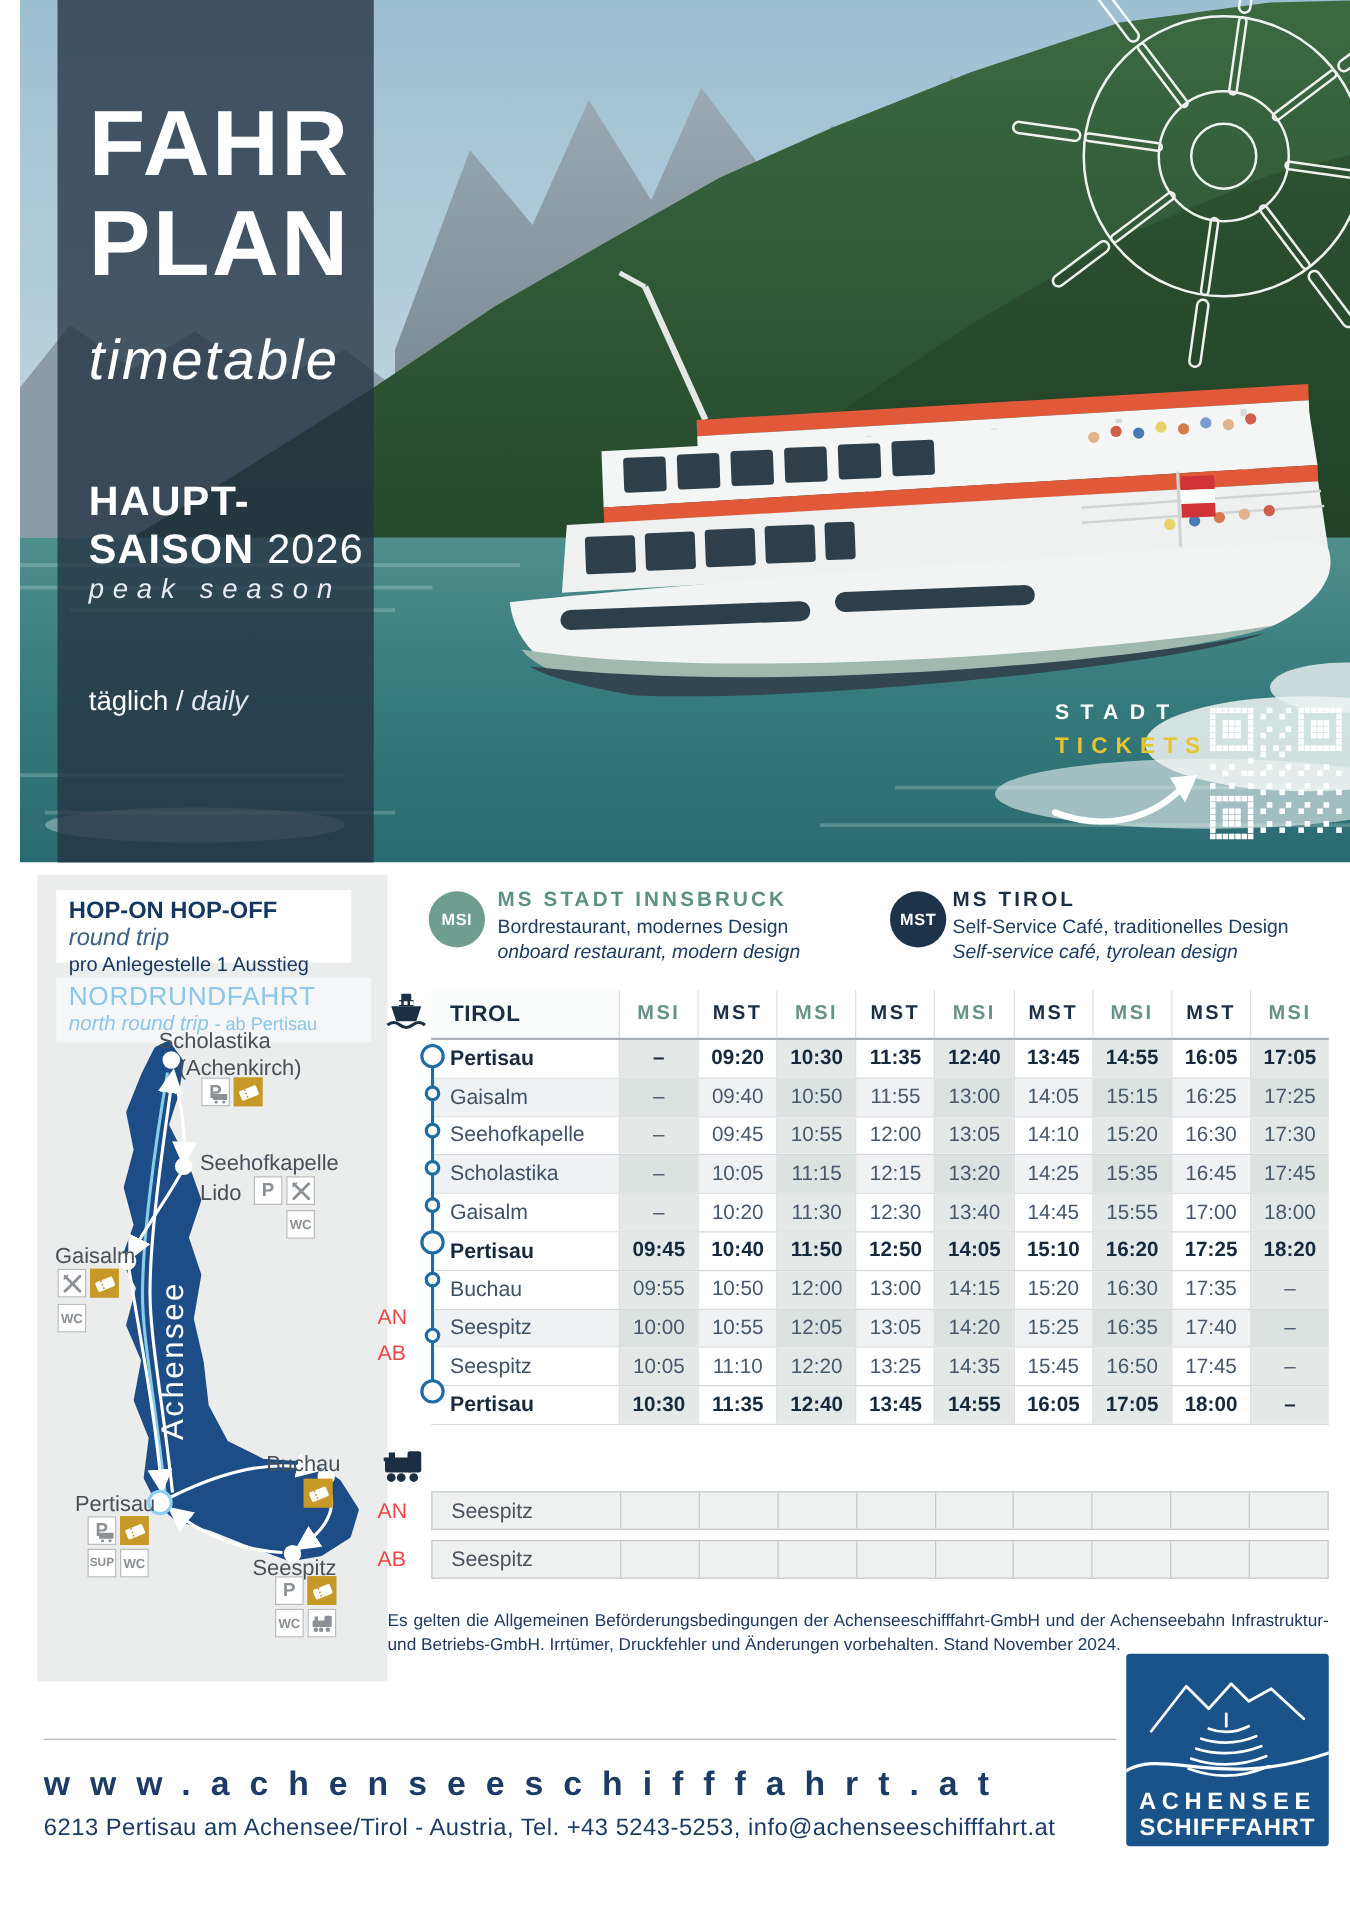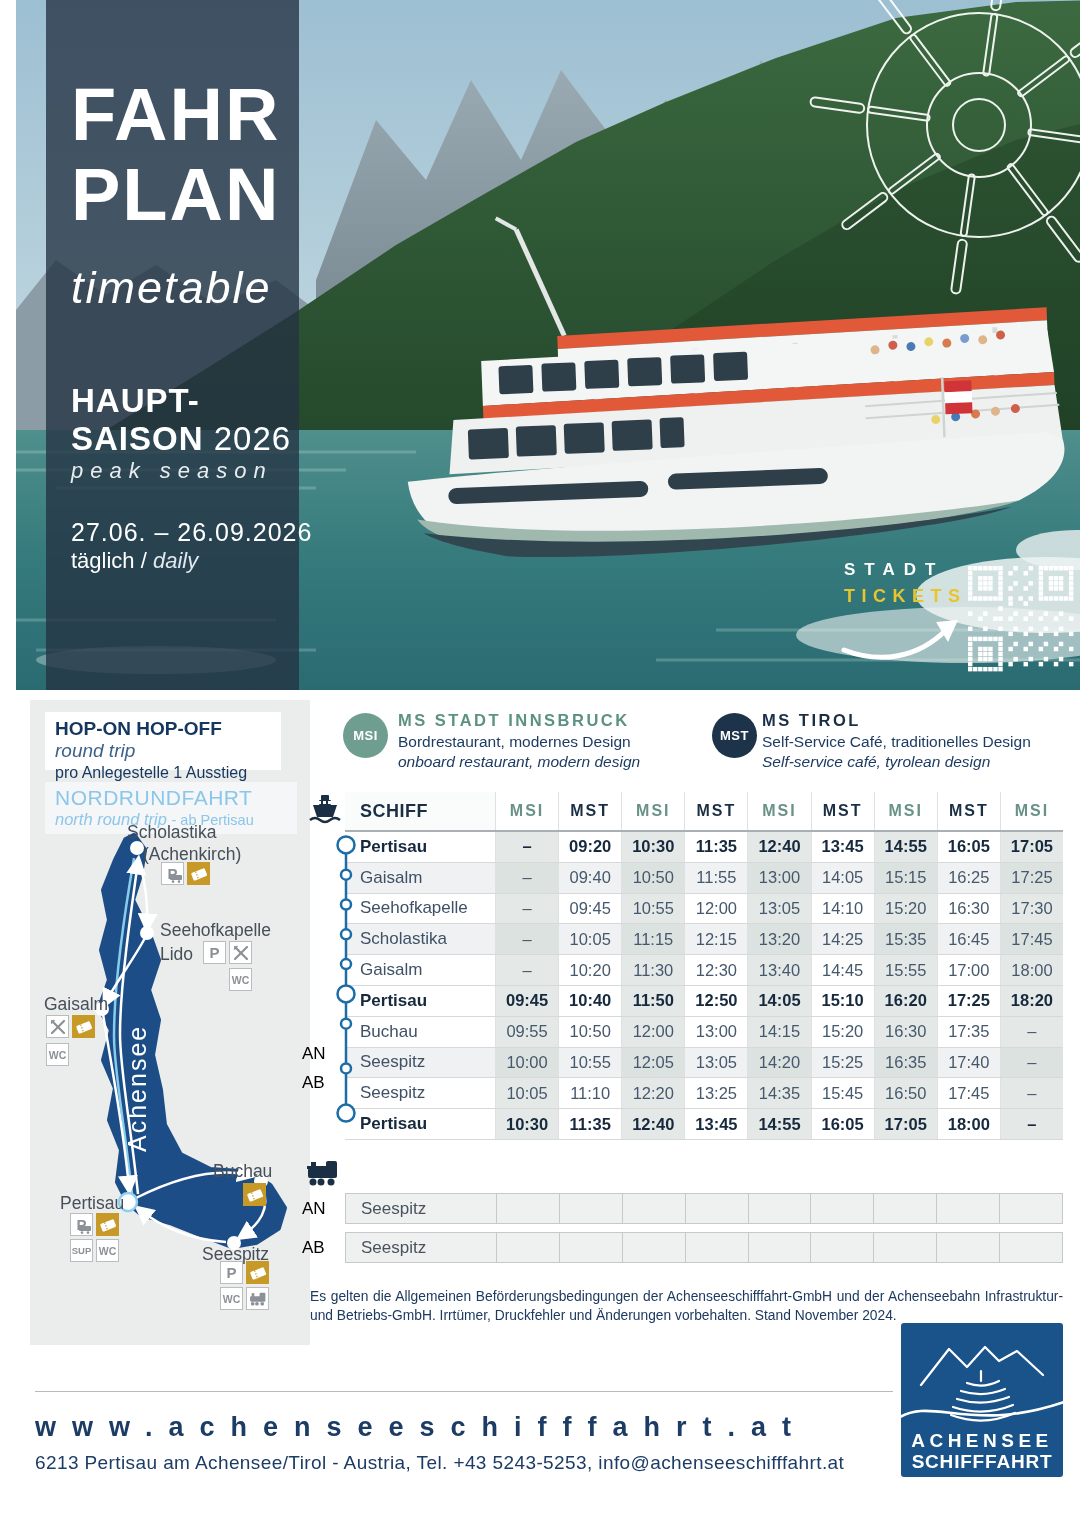--- a/index.html
+++ b/index.html
@@ -65,21 +65,21 @@
   .cell.time{flex:1;font-size:16.5px;color:#46586c;}
   .col-msi{background:#e4e9e7;}
   .alt .cell{background:#f0f1f2;}
   .alt .col-msi{background:#dce2e0;}
   .alt .cell.name{background:#f0f1f2;}
   .boldrow .cell{font-weight:bold;color:#16293d;}
   .thead .cell{font-weight:bold;background:#fff;font-size:16px;letter-spacing:2px;}
   .thead .cell.name{font-size:18px;letter-spacing:0.5px;color:#1b2f44;background:#fafbfb;}
   .thead .msi{color:#679287;}
   .thead .mst{color:#1b2f44;}
-  .prefix{position:absolute;left:302px;width:34px;font-size:17px;color:#000000;text-align:left;}
+  .prefix{position:absolute;left:302px;width:34px;font-size:17px;color:#ef4444;text-align:left;}
 
   
   .train-row{position:absolute;left:345px;width:718px;height:31px;display:flex;background:#eff1f0;
              border:1px solid #c6c9ca;box-sizing:border-box;}
   .train-row .cell{border-left:1px solid #c6c9ca;background:transparent;}
   .train-row .cell.name{font-size:17px;color:#49535e;background:transparent;border-left:none;}
 
   
   #disclaimer{left:310px;top:1288px;width:753px;font-size:13.8px;line-height:1.35;color:#1d3a60;text-align:justify;}
   #footer-line{left:35px;top:1391px;width:858px;height:1px;background:#b6babd;}
@@ -249,21 +249,20 @@
     <div class="abs" id="sidebar-overlay">
       <div class="sb sb-title" style="top:78px;">FAHR</div>
       <div class="sb sb-title" style="top:158px;">PLAN</div>
       <div class="sb sb-sub" style="top:262px;">timetable</div>
       <div class="sb sb-season" style="top:382px;">HAUPT-</div>
       <div class="sb sb-season" style="top:420px;">
         <span>SAISON</span>
         <span class="yr">2026</span>
       </div>
       <div class="sb sb-peak" style="top:458px;">peak season</div>
-      <div class="sb sb-date" style="top:518px;">27.06. – 26.09.2026</div>
       <div class="sb sb-daily" style="top:548px;">
         <span>täglich /</span>
         <span class="it">daily</span>
       </div>
     </div>
 
     <div class="abs" id="online-label">STADT</div>
     <div class="abs" id="tickets-label">TICKETS</div>
     <div class="abs" id="qr-box">
       <svg id="qr" width="106" height="106" viewBox="0 0 106 106">
@@ -639,21 +638,21 @@
     <g fill="#fff">
         <rect x="12" y="10" width="3" height="3"></rect>
         <rect x="17" y="10" width="3" height="3"></rect>
         <rect x="22" y="10" width="3" height="3"></rect>
       </g>
     <path d="M4,29 Q9,25 14,29 T24,29 T34,29" stroke="#1b2f44" stroke-width="2.5" fill="none"></path>
   </svg>
 
   <div id="timetable">
       <div class="trow thead">
-        <div class="cell name">SCHIFF</div>
+        <div class="cell name">TIROL</div>
         <div class="cell time msi">MSI</div>
         <div class="cell time mst">MST</div>
         <div class="cell time msi">MSI</div>
         <div class="cell time mst">MST</div>
         <div class="cell time msi">MSI</div>
         <div class="cell time mst">MST</div>
         <div class="cell time msi">MSI</div>
         <div class="cell time mst">MST</div>
         <div class="cell time msi">MSI</div>
       </div>

